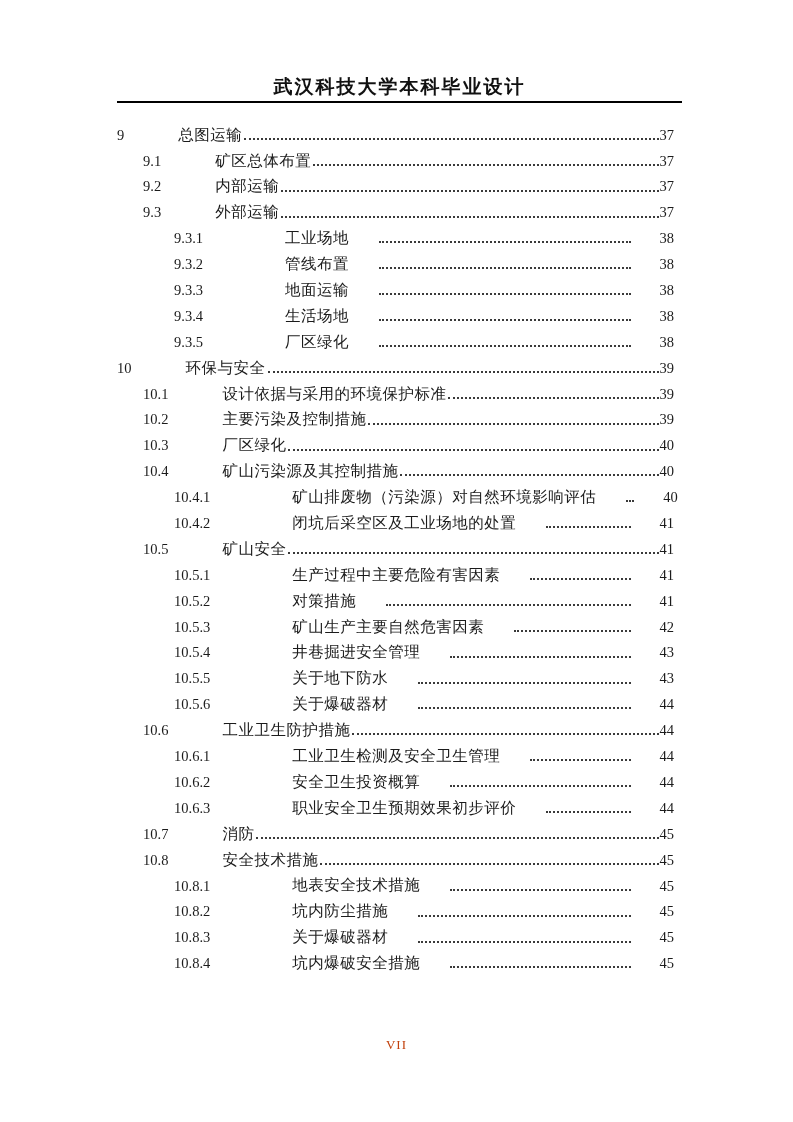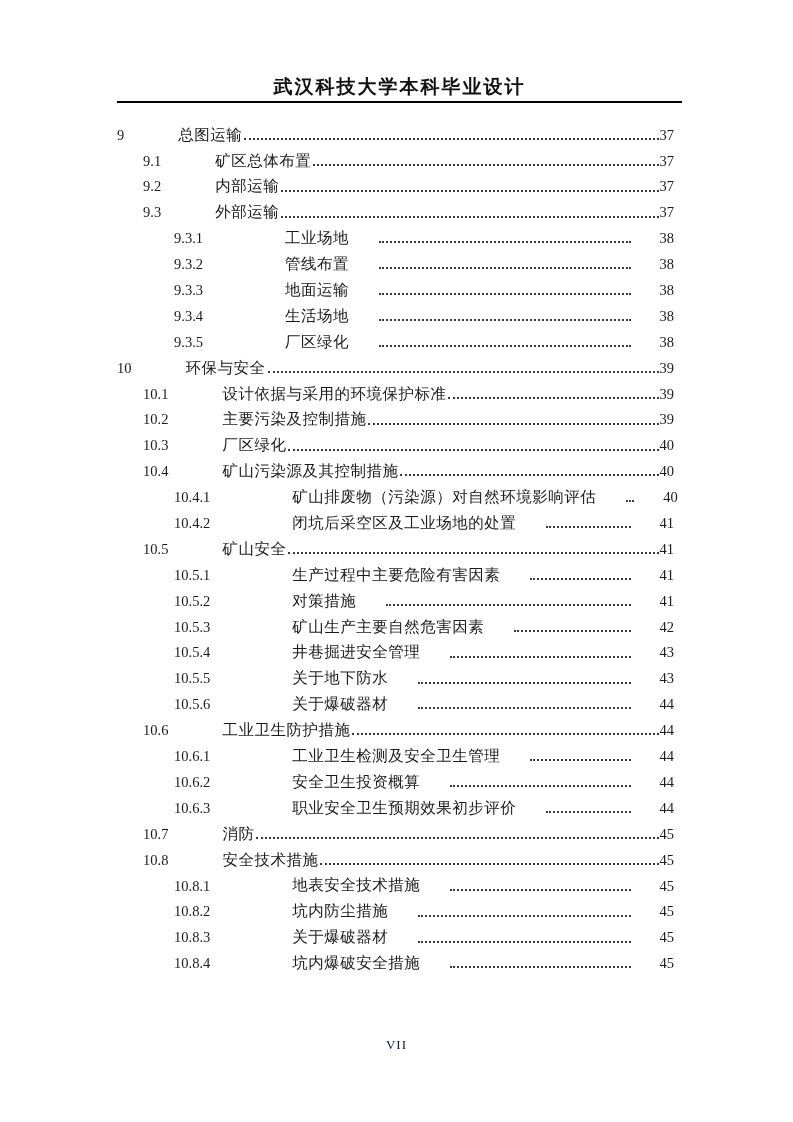--- a/index.html
+++ b/index.html
@@ -76,21 +76,21 @@
   }
   .footer-pagenum {
     position: absolute;
     top: 1037px;
     left: 0;
     width: 793px;
     text-align: center;
     font-family: "Liberation Serif", serif;
     font-size: 13px;
     letter-spacing: 1px;
-    color: #0f172a;
+    color: #c2410c;
   }
 </style>
 </head>
 <body>
 
 <div class="page">
 
   <div class="header-title">武汉科技大学本科毕业设计</div>
 
   <div class="header-rule"></div>

